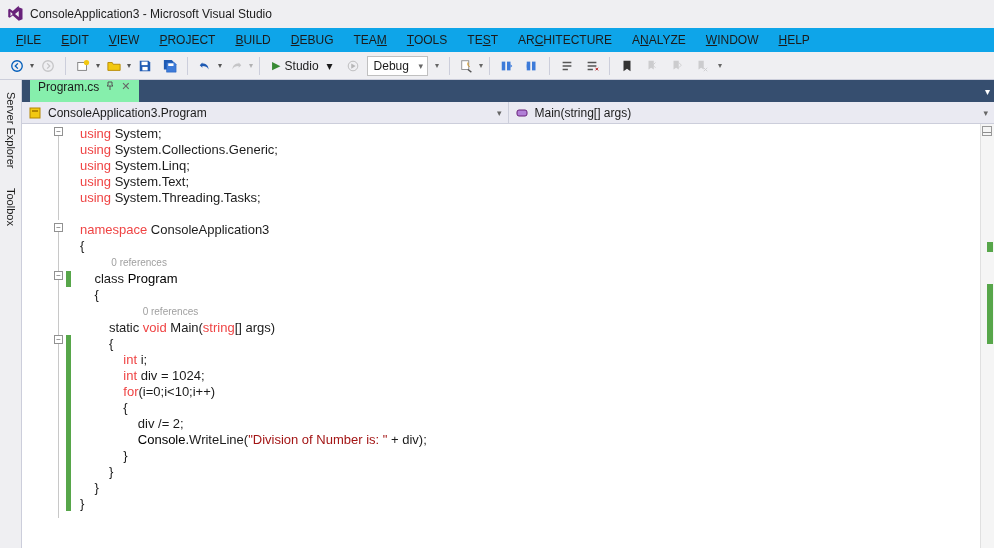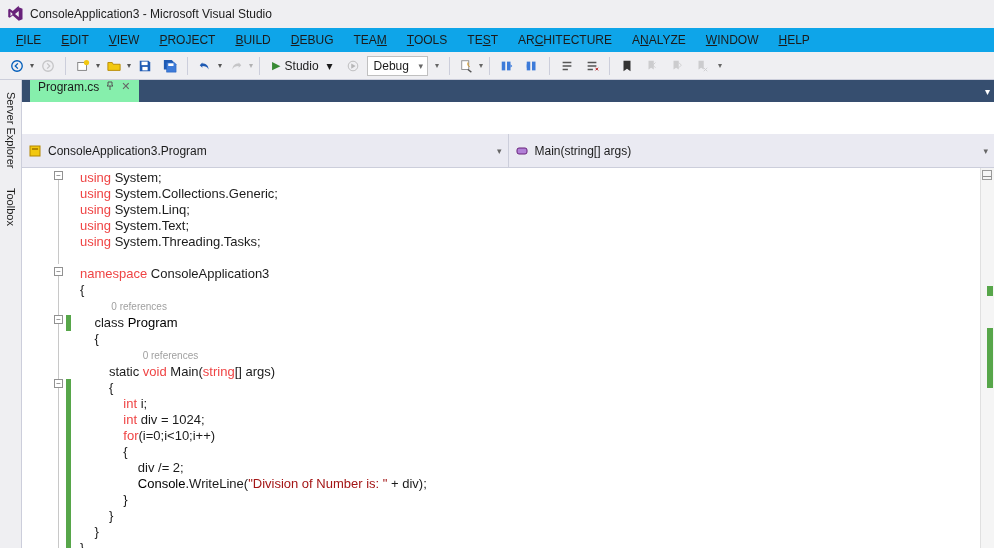--- a/index.html
+++ b/index.html
@@ -27,21 +27,21 @@
 .side-panel { width: 22px; background: #efeff2; border-right: 1px solid #cccedb; display: flex; flex-direction: column; align-items: center; padding-top: 6px; gap: 8px; }
 .side-tab { writing-mode: vertical-rl; font-size: 11px; padding: 6px 2px; color: #1b1b1b; cursor: default; }
 
 .editor-col { flex: 1; display: flex; flex-direction: column; }
 
 .tabstrip { height: 22px; background: #364e6f; display: flex; align-items: flex-end; padding-left: 8px; position: relative; }
 .file-tab { height: 22px; background: #86efac; padding: 0 8px; display: flex; gap: 6px; font-size: 12px; }
 .file-tab .close { font-size: 11px; color: #666; }
 .tab-right { position: absolute; right: 4px; top: 0; height: 22px; display: flex; align-items: center; color: #fff; font-size: 10px; }
 
-.navbar { height: 34px; background: #eaeaf2; display: flex; border-bottom: 1px solid #cccedb; margin-top: 32px; }
+.navbar { height: 22px; background: #eaeaf2; display: flex; border-bottom: 1px solid #cccedb; }
 .nav-half { flex: 1; display: flex; align-items: center; padding: 0 6px; gap: 6px; position: relative; border-right: 1px solid #cccedb; }
 .nav-half:last-child { border-right: none; }
 .nav-half::after { content: "▾"; position: absolute; right: 6px; font-size: 9px; color: #666; }
 .nav-ico { width: 14px; height: 14px; display: flex; align-items: center; justify-content: center; }
 
 .code-wrap { flex: 1; display: flex; background: #fff; overflow: hidden; }
 .gutter { width: 52px; background: #fff; border-right: none; position: relative; }
 .outline-col { position: absolute; left: 32px; top: 0; width: 10px; height: 100%; }
 .out-box { position: absolute; left: 0; width: 9px; height: 9px; border: 1px solid #919191; background: #fff; font-size: 8px; line-height: 7px; text-align: center; color: #555; cursor: pointer; }
 .out-line { position: absolute; left: 4px; width: 1px; background: #c8c8c8; }

